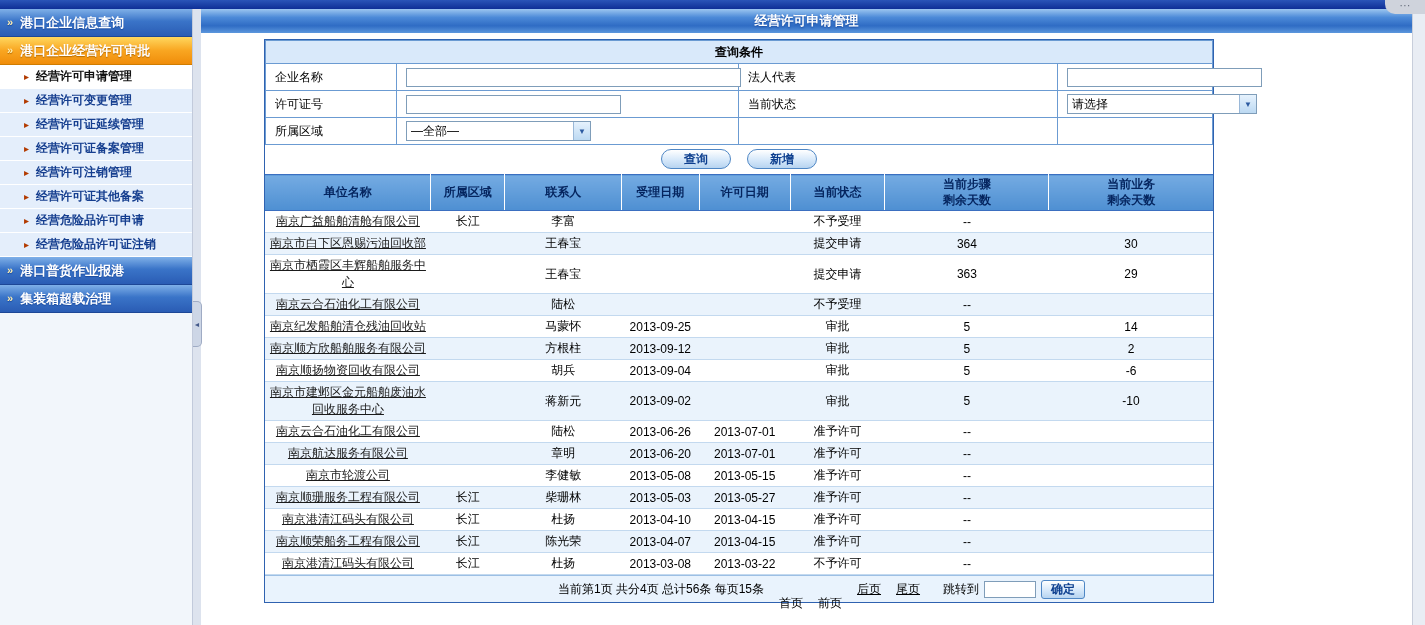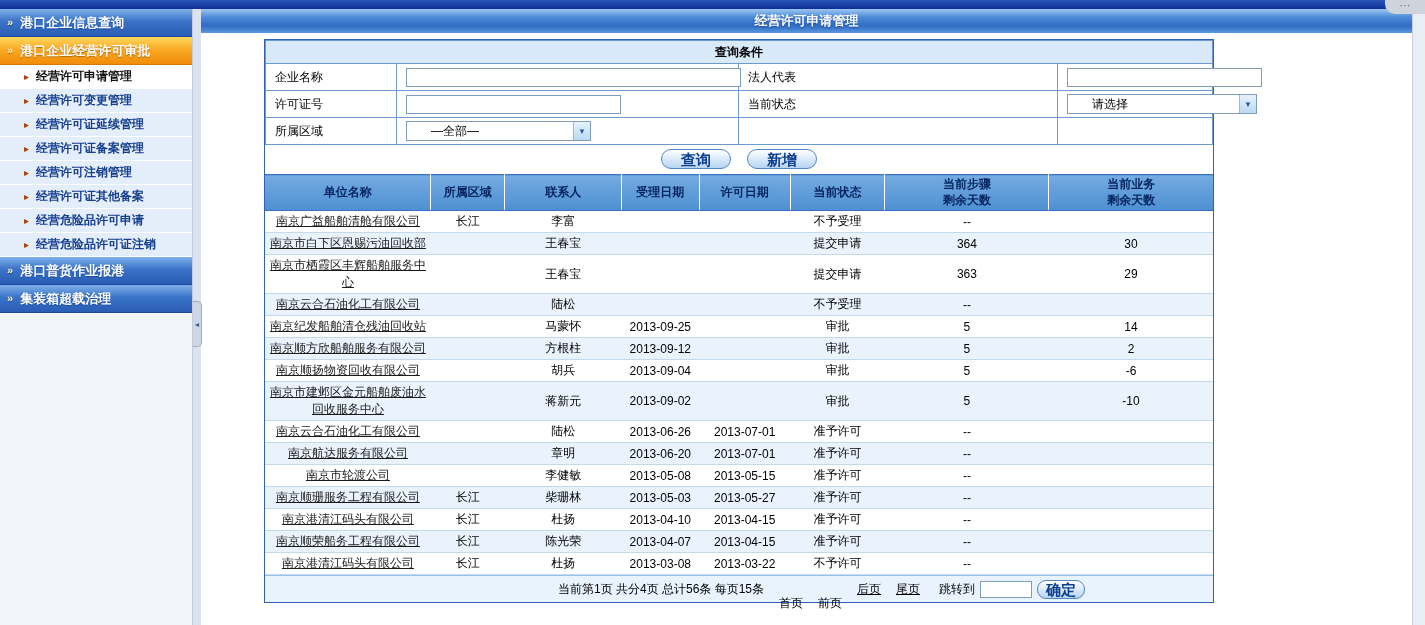--- a/index.html
+++ b/index.html
@@ -57,38 +57,38 @@
 
   
   .query-table { width:100%; border-collapse:collapse; table-layout:fixed; }
   .query-table td { border:1px solid #6b9bd2; height:27px; padding:0 9px; background:#fff; }
   .query-table td.q-head {
     background:#d9e9fa; text-align:center; font-weight:bold; height:23px;
   }
   .q-label-c { }
   .txt { height:19px; border:1px solid #7f9db9; padding:1px 3px; font-size:12px; font-family:inherit; background:#fff; }
   .w335{width:335px} .w195{width:195px} .w215{width:215px}
-  .select { display:inline-flex; align-items:center; height:20px; border:1px solid #7f9db9; background:#fff; vertical-align:middle; cursor:default;padding-left:20px; }
+  .select { display:inline-flex; align-items:center; height:20px; border:1px solid #7f9db9; background:#fff; vertical-align:middle; cursor:default; }
   .sel-text { flex:1; padding:0 4px; white-space:nowrap; overflow:hidden; }
   .sel-btn {
     width:17px; height:18px; flex:none;
     background:linear-gradient(180deg,#e6f2fd,#bcd9f2); border-left:1px solid #9ab8d8;
     color:#2c5aa0; font-size:8px; display:flex; align-items:center; justify-content:center;
   }
   .w190{width:190px} .w185{width:185px}
 
   
   .btn-row { display:flex; justify-content:center; gap:16px; padding:4px 0 5px; background:#fff; }
   .btn {
     min-width:70px; height:20px; padding:0 12px; cursor:pointer;
     border:1px solid #4f87c5; border-radius:10px;
     background:linear-gradient(180deg,#ffffff,#d6e8fa 55%,#b7d4f0);
-    color:#0d3f8f; font-weight:bold; font-size:15px; font-family:inherit; line-height:1;
-  }
-  .btn.small { min-width:44px; padding:0 8px; border-radius:9px; height:19px; }
+    color:#0d3f8f; font-weight:bold; font-size:12px; font-family:inherit; line-height:1;
+  }
+  .btn.small { min-width:44px; padding:0 8px; border-radius:3px; height:19px; }
 
   
   .results { width:100%; border-collapse:collapse; table-layout:fixed; }
   .results th {
     background:linear-gradient(180deg,#74abe2,#4e8fd2);
     color:#04245e; font-weight:bold; font-size:12px;
     border-right:1px solid #ffffff; border-top:1px solid #3b6fc0; border-bottom:1px solid #3b6fc0;
     padding:2px 2px; height:36px; white-space:pre-line; line-height:1.3;
   }
   .results th:last-child { border-right:none; }

